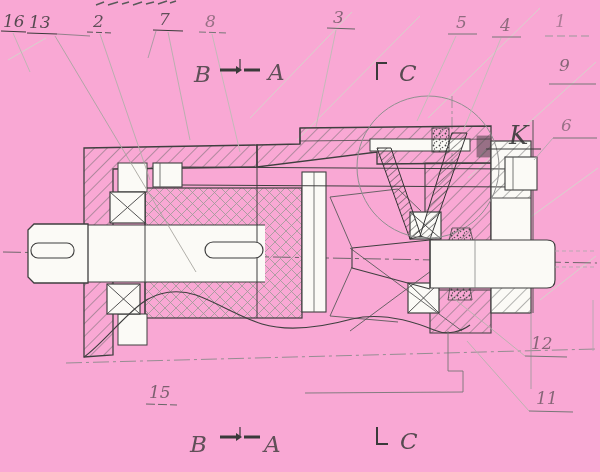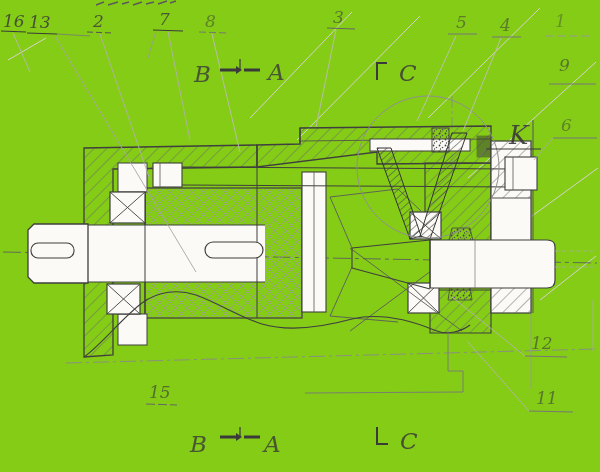--- a/index.html
+++ b/index.html
@@ -1,16 +1,16 @@
 <!DOCTYPE html>
 <html><head>
 <meta charset="utf-8">
 <style>
   html,body{margin:0;padding:0;background:#e8e6e0;}
-  .page{width:600px;height:472px;background:#84cc16;position:relative;overflow:hidden;
+  .page{width:600px;height:472px;background:#f9a8d4;position:relative;overflow:hidden;
         font-family:"DejaVu Serif", serif;}
   svg{display:block}
   text{font-family:"DejaVu Serif", serif;font-style:italic;fill:#3a3a3a;}
   .num{font-size:17px;}
   .letter{font-size:23px;}
   .big{font-size:26px;}
 </style>
 </head>
 <body>
 

